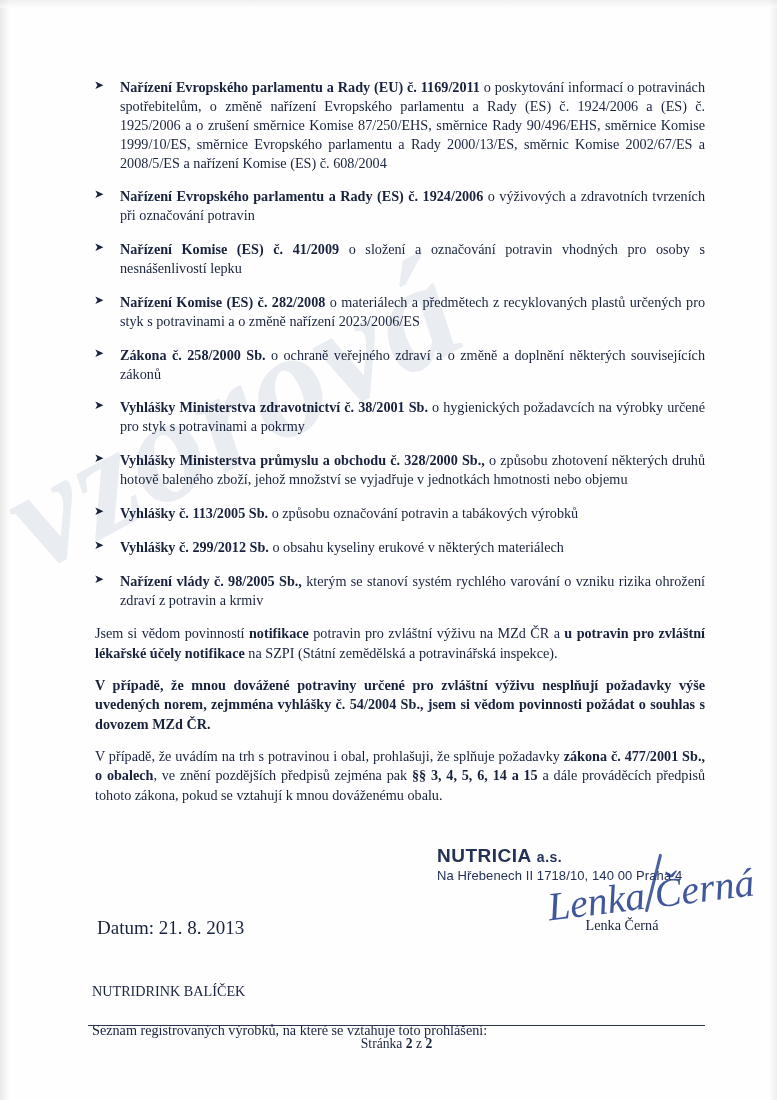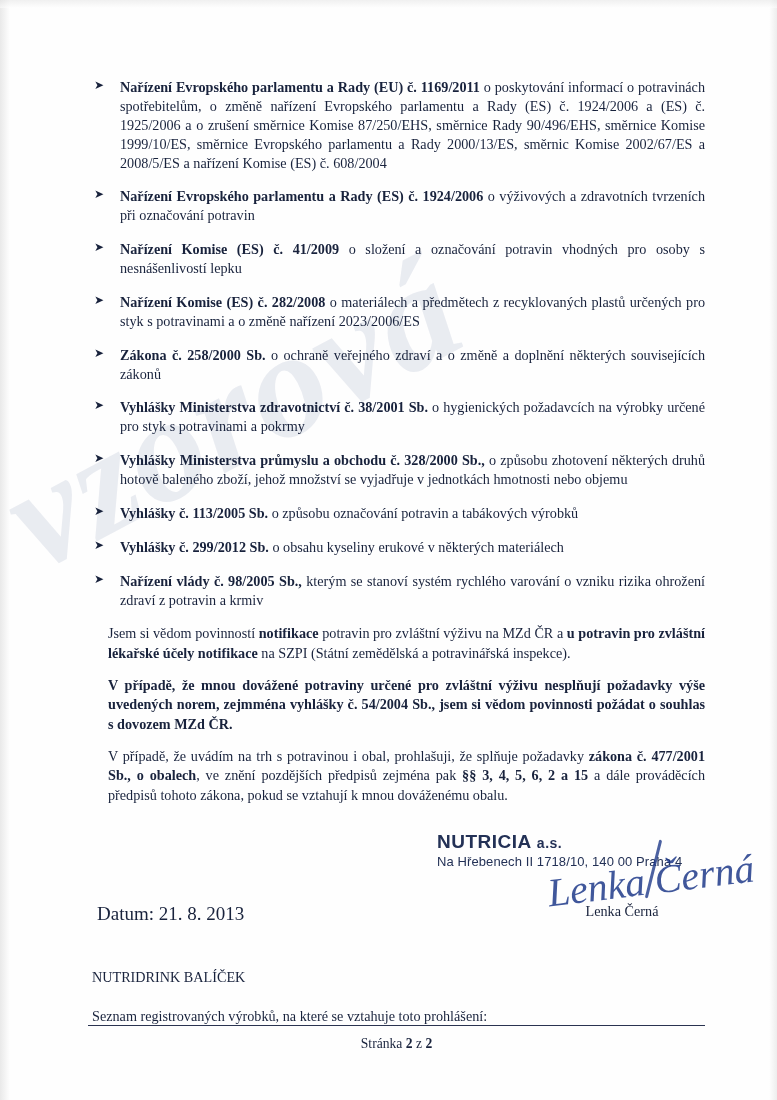--- a/index.html
+++ b/index.html
@@ -86,27 +86,27 @@
     left: 2px;
     top: 0px;
     font-size: 12px;
     color: #18223c;
   }
   .b { font-weight: bold; }
   p.para {
     font-size: 14.2px;
     line-height: 1.36;
     text-align: justify;
-    margin: 0 0 13px 16px;
+    margin: 0 0 13px 3px;
     color: #18223c;
   }
   .mt-big { margin-top: 22px; }
   .sig-block {
     position: relative;
-    margin-top: 26px;
+    margin-top: 40px;
     height: 120px;
   }
   .stamp {
     position: absolute;
     left: 345px;
     top: 0px;
     width: 330px;
     text-align: left;
   }
   .stamp .company {
@@ -256,21 +256,21 @@
       </li>
     </ul>
 
     <p class="para mt-big">
       <span>Jsem si vědom povinností </span><span class="b">notifikace</span><span> potravin pro zvláštní výživu na MZd ČR a </span><span class="b">u potravin pro zvláštní lékařské účely notifikace</span><span> na SZPI (Státní zemědělská a potravinářská inspekce).</span>
     </p>
 
     <p class="para b">V případě, že mnou dovážené potraviny určené pro zvláštní výživu nesplňují požadavky výše uvedených norem, zejmména vyhlášky č. 54/2004 Sb., jsem si vědom povinnosti požádat o souhlas s  dovozem MZd ČR.</p>
 
     <p class="para">
-      <span>V případě, že uvádím na trh s potravinou i obal, prohlašuji, že splňuje požadavky </span><span class="b">zákona č. 477/2001 Sb., o obalech</span><span>, ve znění pozdějších předpisů zejména pak </span><span class="b">§§ 3, 4, 5, 6, 2 a 15</span><span> a dále prováděcích předpisů tohoto zákona, pokud se vztahují k mnou dováženému obalu.</span>
+      <span>V případě, že uvádím na trh s potravinou i obal, prohlašuji, že splňuje požadavky </span><span class="b">zákona č. 477/2001 Sb., o obalech</span><span>, ve znění pozdějších předpisů zejména pak </span><span class="b">§§ 3, 4, 5, 6, 14 a 15</span><span> a dále prováděcích předpisů tohoto zákona, pokud se vztahují k mnou dováženému obalu.</span>
     </p>
 
     <div class="sig-block">
       <div class="stamp">
         <div class="company"><span>NUTRICIA</span> <span class="suffix">a.s.</span></div>
         <div class="addr">Na Hřebenech II 1718/10, 140 00 Praha 4</div>
       </div>
       <div class="signature">Lenka Černá</div>
       <div class="sig-stroke"></div>
 

